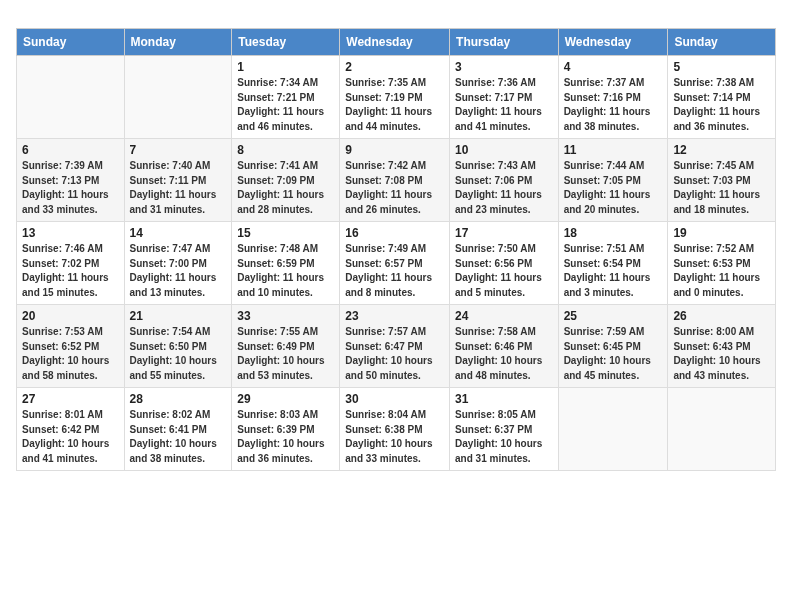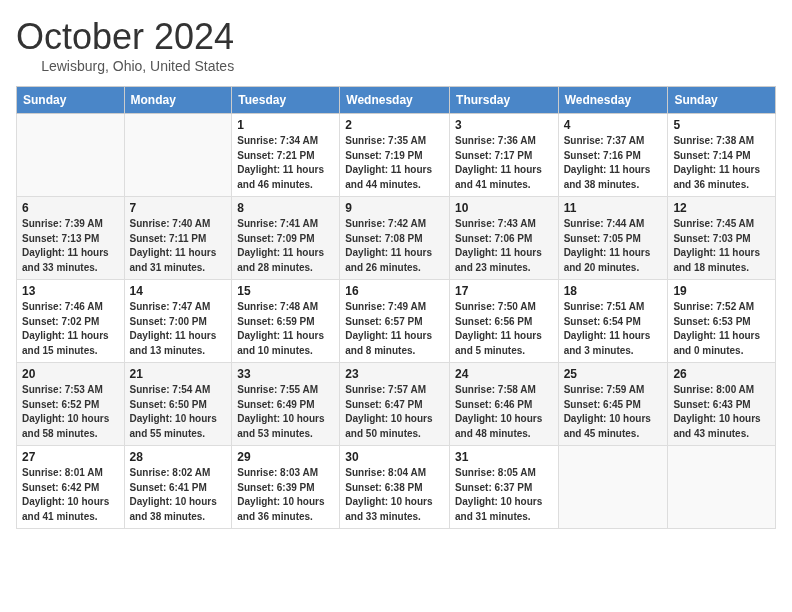--- a/index.html
+++ b/index.html
@@ -85,24 +85,20 @@
       font-weight: bold;
     }
     .empty-cell {
       background: #f9f9f9;
     }
   </style>
 </head>
 <body>
 
 <div class="header">
-  <div class="title-block">
-    <div class="month-title">October 2024</div>
-    <div class="location">Lewisburg, Ohio, United States</div>
-  </div>
 </div>
 
 <table>
   <thead>
     <tr>
     <th>Sunday</th>
         <th>Monday</th>
         <th>Tuesday</th>
         <th>Wednesday</th>
         <th>Thursday</th>

